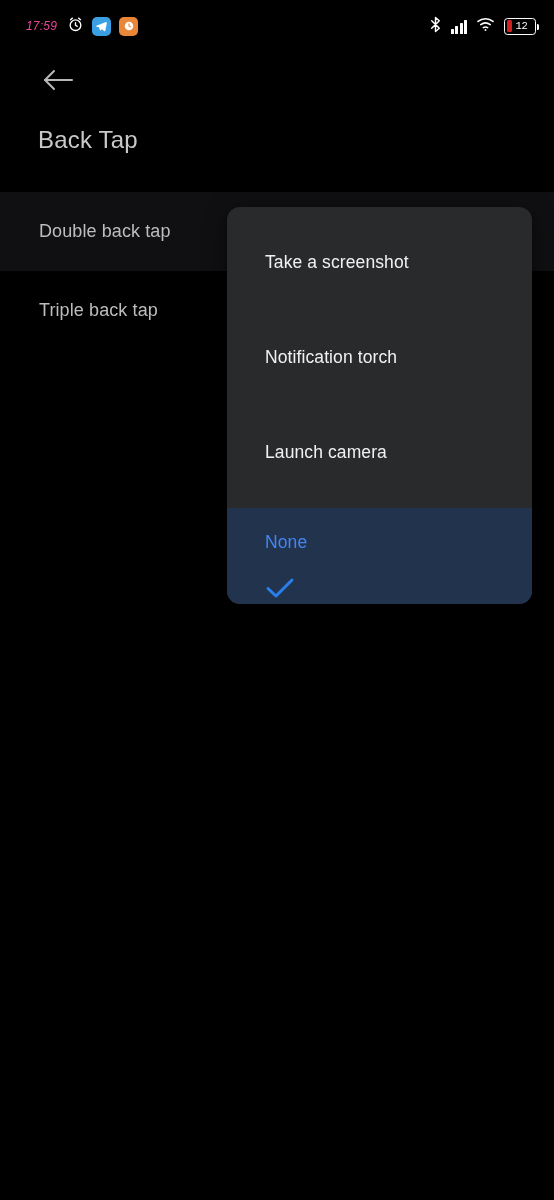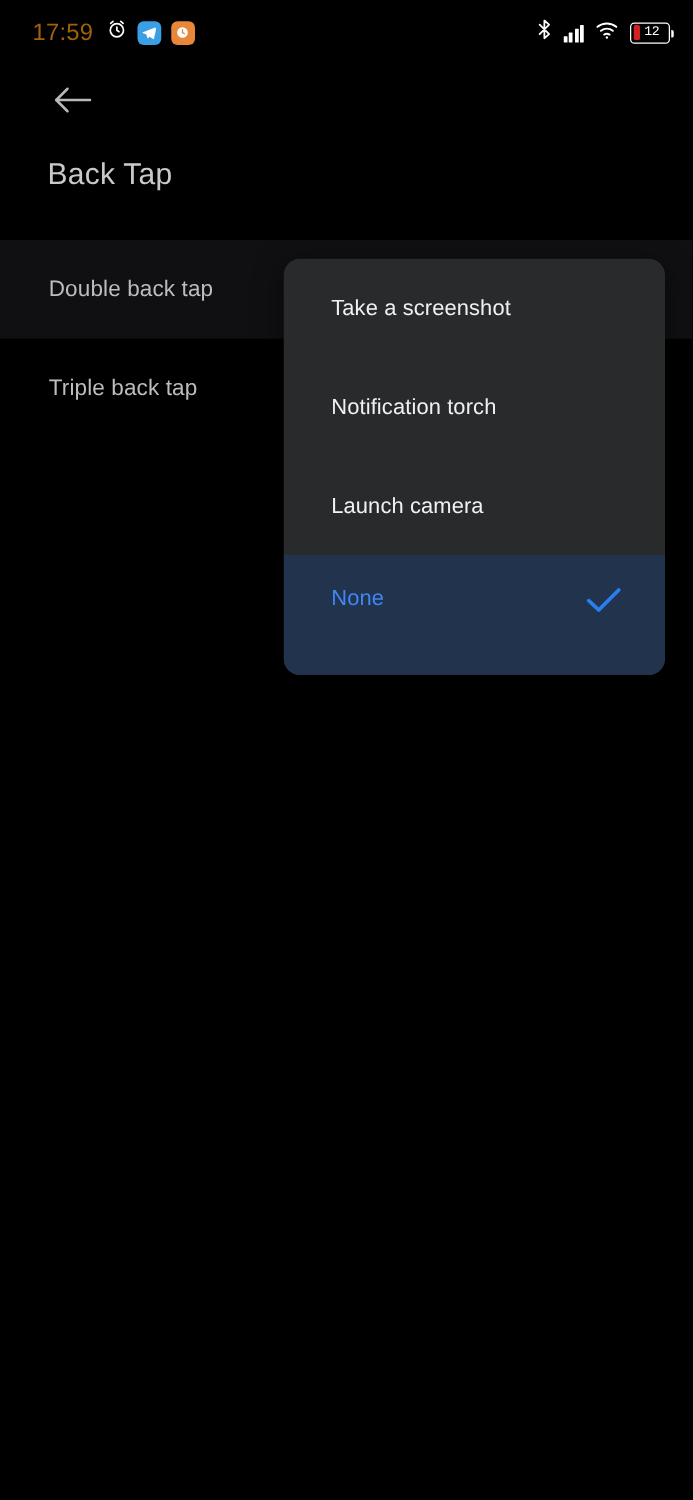--- a/index.html
+++ b/index.html
@@ -30,24 +30,25 @@
     padding: 0 18px 0 26px;
   }
 
   .status-left {
     display: flex;
     align-items: center;
     gap: 8px;
   }
 
   .status-clock {
-    font-size: 19px;
-    color: #a16207;
+    font-size: 12px;
+    color: #ec4899;
     letter-spacing: 0.2px;
     line-height: 1;
+    font-style: italic;
   }
 
   .alarm-icon {
     display: block;
     margin-left: 2px;
   }
 
   .app-badge {
     width: 19px;
     height: 19px;
@@ -183,33 +184,35 @@
     box-shadow: 0 6px 22px rgba(0,0,0,0.55);
   }
 
   .menu-item {
     height: 79px;
     display: flex;
     align-items: center;
     justify-content: space-between;
     padding: 0 34px 0 38px;
     cursor: pointer;
+    margin-top: 16px;
   }
 
   .menu-item-label {
     font-size: 17.5px;
     color: #f1f1f1;
     letter-spacing: 0.1px;
   }
 
   .menu-item.selected {
     background: #22334d;
     height: 96px;
     align-items: flex-start;
     padding-top: 24px;
+    flex-direction: column;
   }
   .menu-item.selected .menu-item-label { color: #4285f4; }
 
   .check-icon { display: block; flex: 0 0 auto; }
 </style>
 </head>
 <body>
 
 <div class="status-bar">
 

